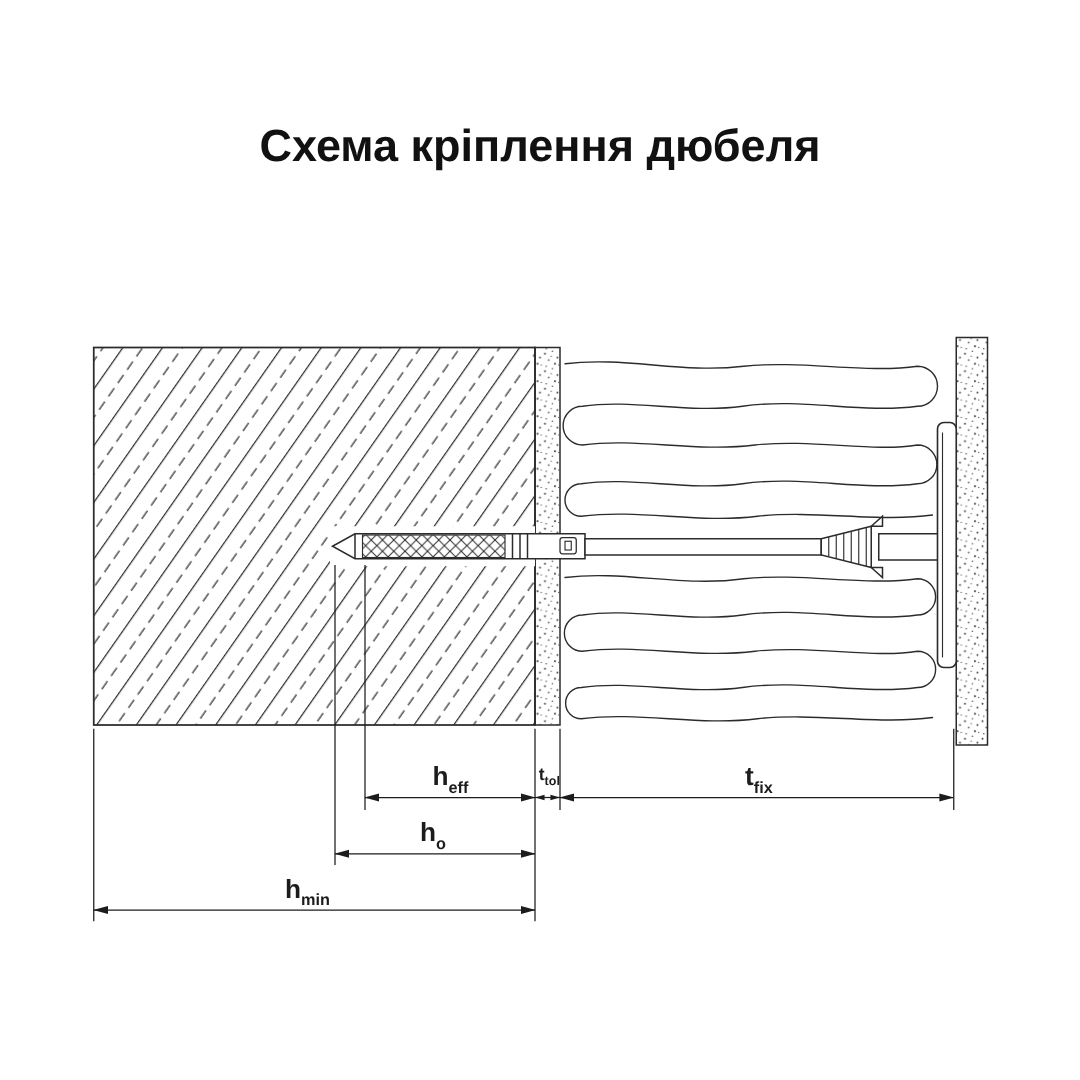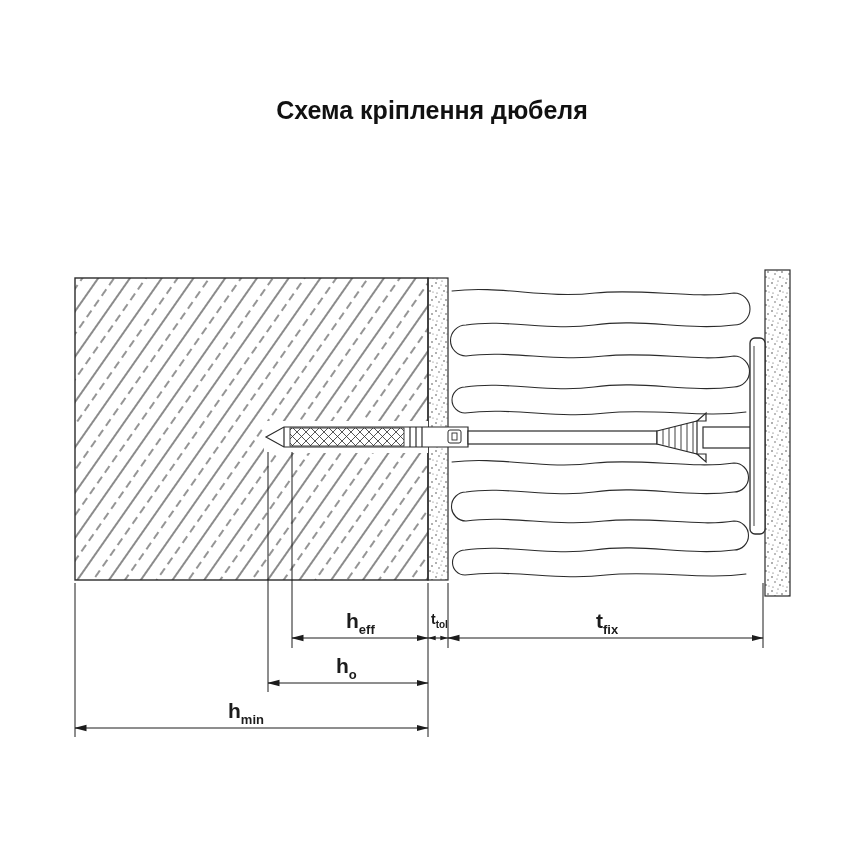--- a/index.html
+++ b/index.html
@@ -7,21 +7,21 @@
     position:relative;
     width:864px;height:864px;
     background:#ffffff;
     font-family:"Liberation Sans", sans-serif;
     overflow:hidden;
   }
   .title{
     position:absolute;
     top:96px;left:0;right:0;
     text-align:center;
-    font-size:25px;
+    font-size:36px;
     font-weight:600;
     color:#111111;
     margin:0;
   }
   svg{position:absolute;top:0;left:0;}
   .dim-label{font-family:"Liberation Sans",sans-serif;font-weight:bold;fill:#1c1c1c;}
 </style>
 </head>
 <body>
 

